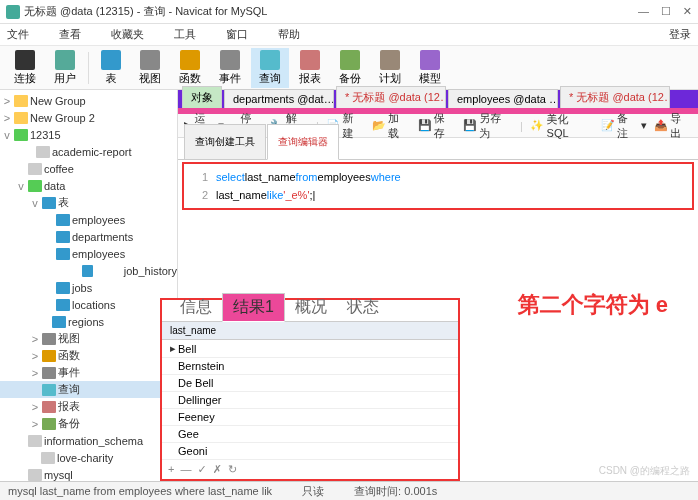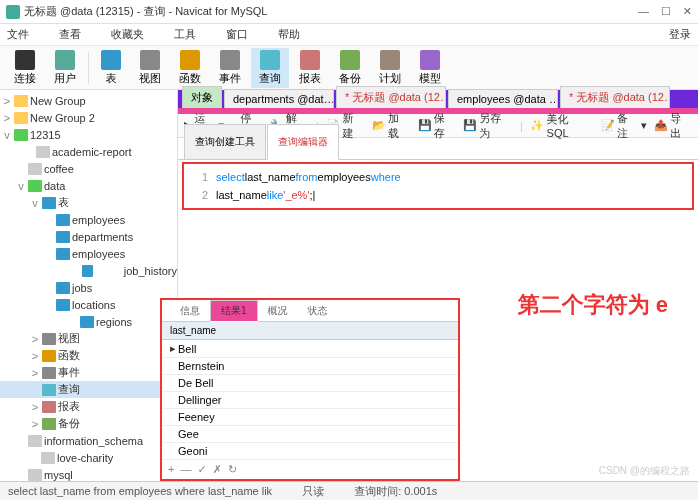--- a/index.html
+++ b/index.html
@@ -35,21 +35,21 @@
 .stab{padding:10px 10px;border:1px solid #ccc;border-bottom:none;background:#f0f0f0;margin-right:1px;font-size:10px}
 .stab.act{background:#fff;border-bottom:1px solid #fff;margin-bottom:-1px;color:#c33}
 .editor{border:2px solid #e33;margin:2px 4px;padding:4px;font-family:Consolas,monospace;font-size:13px;line-height:18px}
 .eline{display:flex}
 .lno{width:20px;color:#999;text-align:right;margin-right:8px}
 .kw{color:#08f}
 .str{color:#d33}
 .annotation{position:absolute;right:30px;top:200px;color:#e33;font-size:22px;font-weight:bold}
 .results-wrap{position:absolute;left:-18px;bottom:0;width:300px;border:2px solid #e33;background:#fff}
 .rtabs{height:22px;display:flex;align-items:end;padding-left:8px;border-bottom:1px solid #ccc}
-.rtab{padding:3px 10px;font-size:10px;color:#666}
+.rtab{padding:3px 10px;font-size:16px;color:#666}
 .rtab.act{border:1px solid #ccc;border-bottom:1px solid #fff;margin-bottom:-1px;background:#ec4899;color:#333}
 .rtable{padding:0}
 .rhead{background:#e8eef5;padding:3px 8px;border-bottom:1px solid #ccc;font-size:10px}
 .rrow{padding:2px 8px;border-bottom:1px solid #eee;font-size:10px;display:flex;align-items:center}
 .rrow .ptr{width:8px;color:#333}
 .rctrl{padding:3px 6px;color:#888;font-size:11px;display:flex;gap:6px}
 .statusbar{height:19px;border-top:1px solid #ccc;background:#f4f4f4;display:flex;align-items:center;padding:0 8px;font-size:10px;color:#555;gap:30px}
 .watermark{position:absolute;right:8px;bottom:22px;color:#ccc;font-size:10px}
 </style>
 </head>
@@ -183,21 +183,21 @@
       <div class="tnode" style="padding-left: 44px;">
         <span class="tw"></span>
         <span class="ni" style="background: rgb(51, 153, 204);"></span>
         <span>jobs</span>
       </div>
       <div class="tnode" style="padding-left: 44px;">
         <span class="tw"></span>
         <span class="ni" style="background: rgb(51, 153, 204);"></span>
         <span>locations</span>
       </div>
-      <div class="tnode" style="padding-left: 68px;">
+      <div class="tnode" style="padding-left: 40px;">
         <span class="tw"></span>
         <span class="ni" style="background: rgb(51, 153, 204);"></span>
         <span>regions</span>
       </div>
       <div class="tnode" style="padding-left: 30px;">
         <span class="tw">&gt;</span>
         <span class="ni" style="background: rgb(136, 136, 136);"></span>
         <span>视图</span>
       </div>
       <div class="tnode" style="padding-left: 30px;">
@@ -335,17 +335,17 @@
           <span>—</span>
           <span>✓</span>
           <span>✗</span>
           <span>↻</span>
         </div>
     </div>
   </div>
 </div>
 
 <div class="statusbar">
-  <span>select last_name from employees where last_name lik</span>
+  <span>mysql last_name from employees where last_name lik</span>
   <span>只读</span>
   <span>查询时间: 0.001s</span>
 </div>
 <div class="watermark">CSDN @的编程之路</div>
 
 </body></html>

